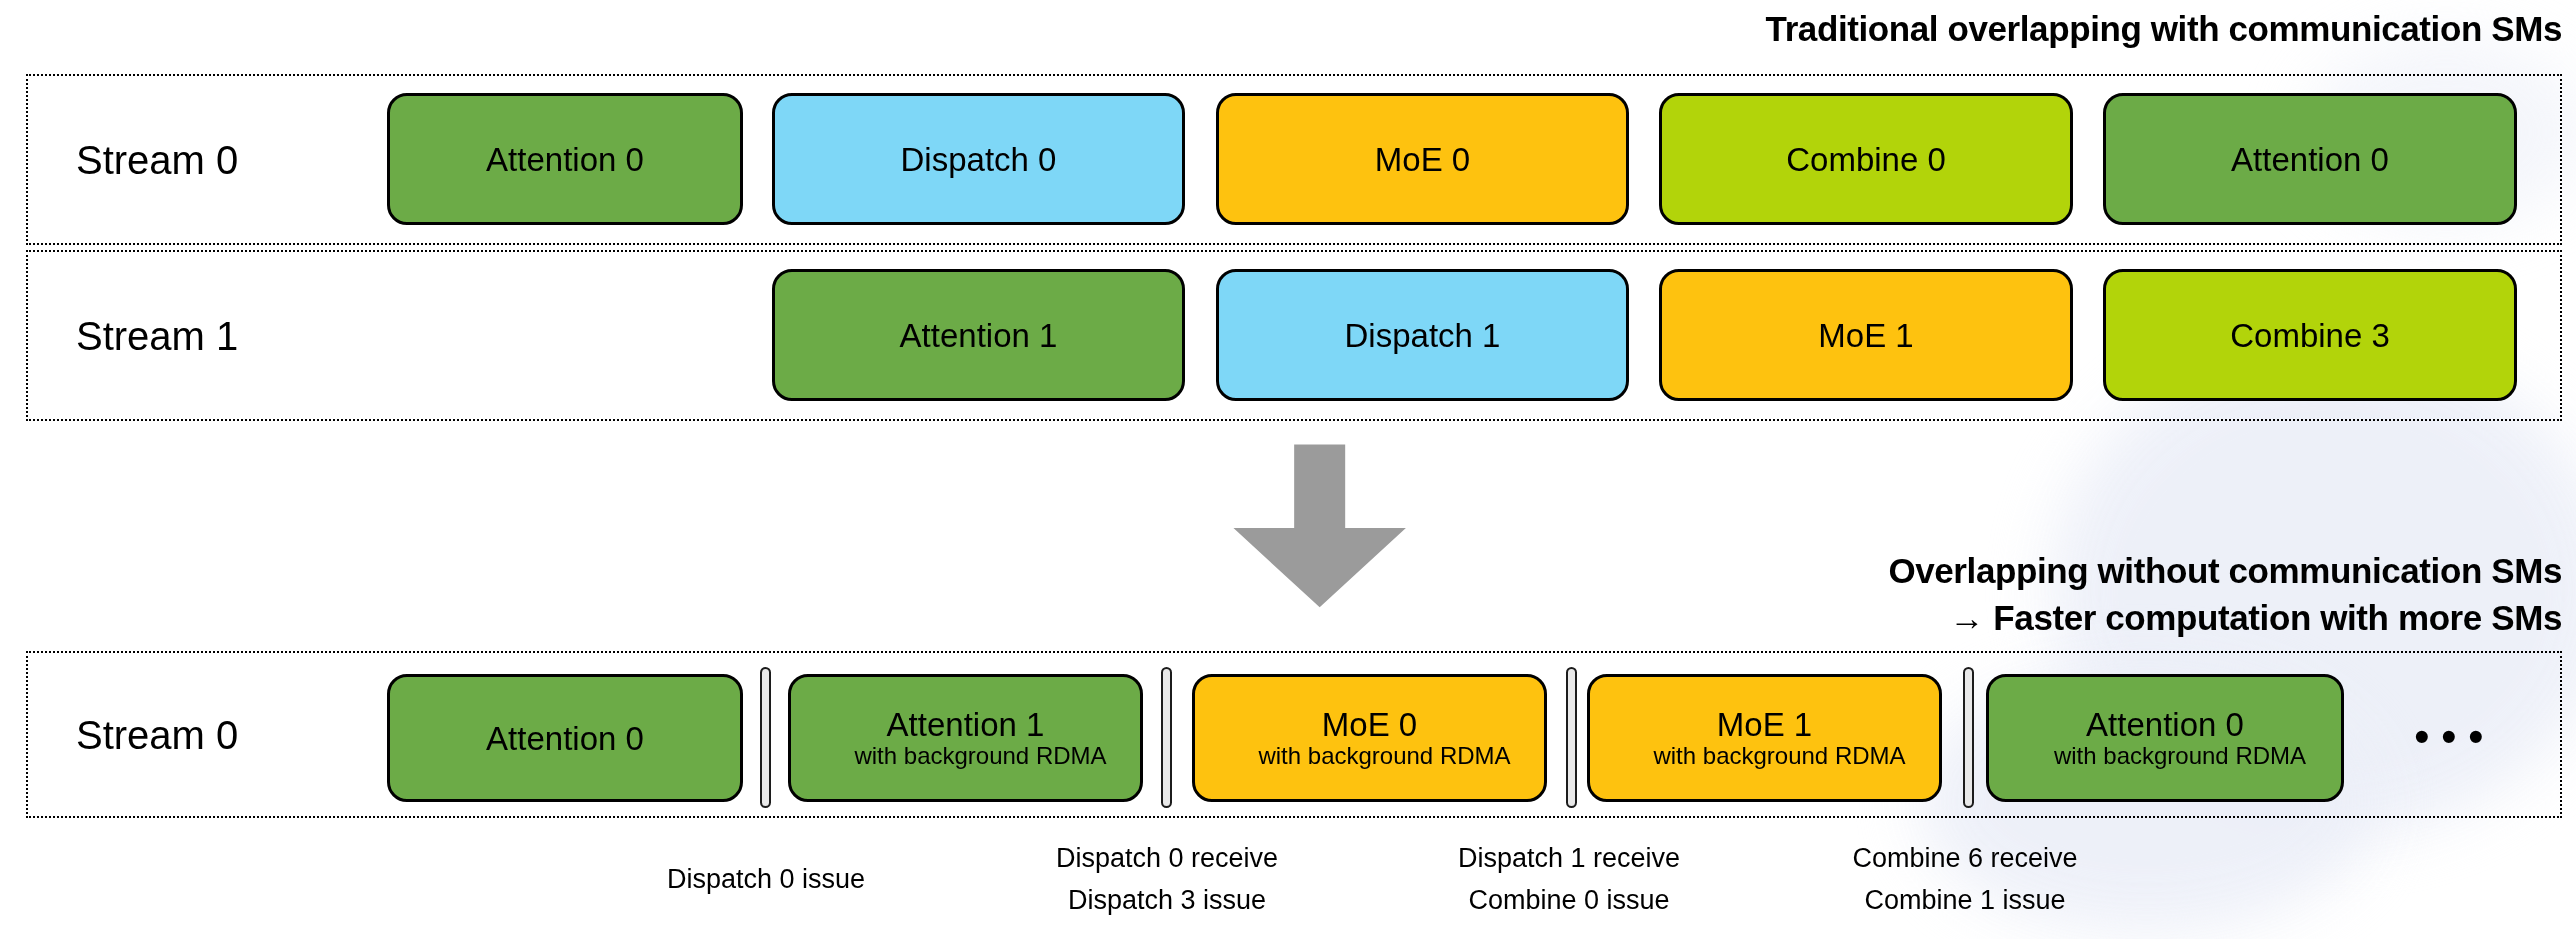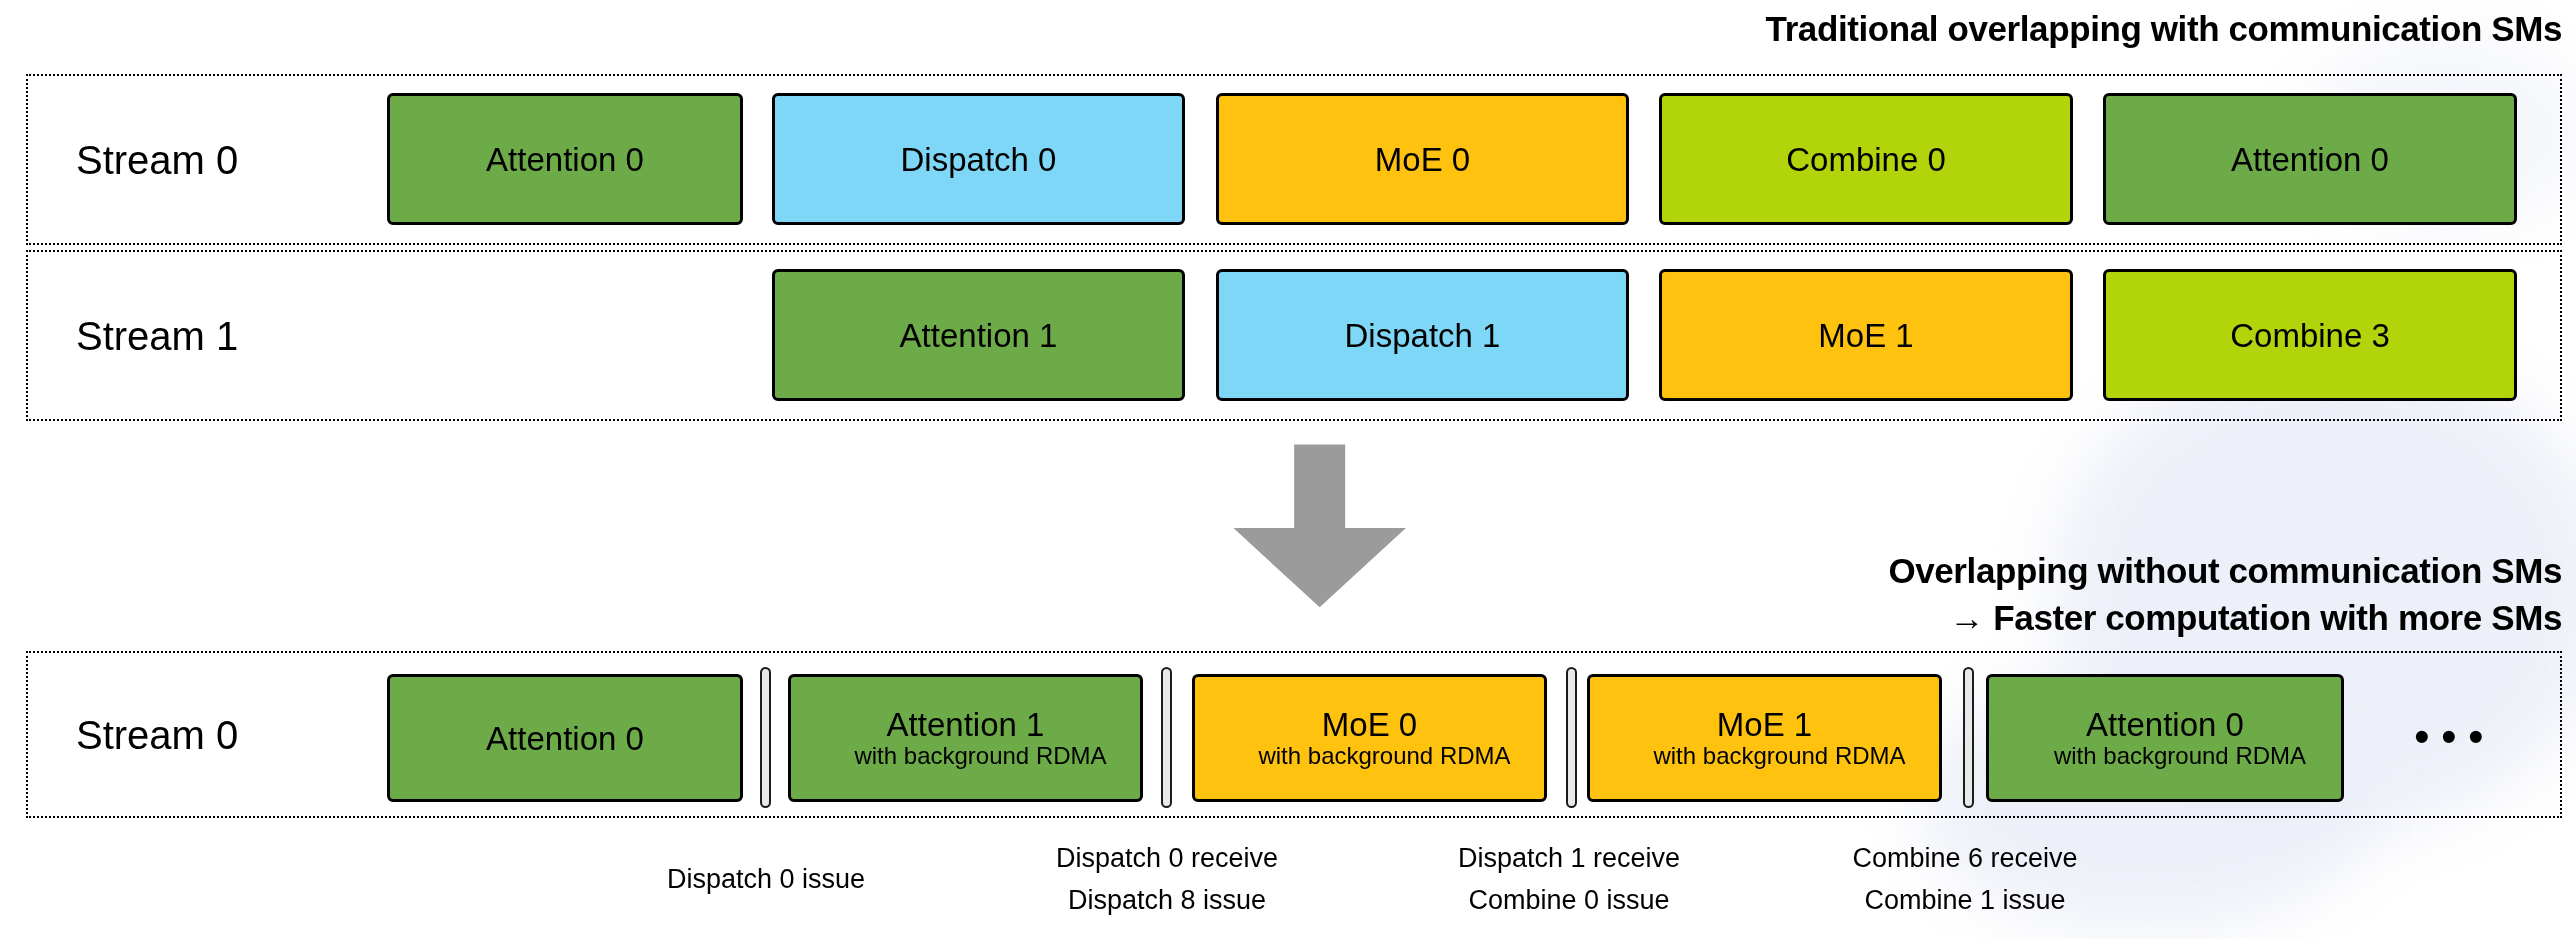--- a/index.html
+++ b/index.html
@@ -21,21 +21,21 @@
   .lane {
     position:absolute; left:26px; width:2536px; box-sizing:border-box;
     border:2.6px dotted #000;
   }
   .lane-label {
     position:absolute; left:48px; top:50%; transform:translateY(-50%);
     font-size:40px; white-space:nowrap;
   }
   .box {
     position:absolute; box-sizing:border-box; border:3.5px solid #000;
-    border-radius:6px; display:flex; flex-direction:column; gap:1.8px;
+    border-radius:20px; display:flex; flex-direction:column; gap:1.8px;
     justify-content:center; text-align:center;
   }
   .box-label { font-size:33px; line-height:35px; white-space:nowrap; }
   .box-sub   { font-size:24px; line-height:26px; white-space:nowrap;margin-left:30px; }
   .sep {
     position:absolute; box-sizing:border-box; width:11.4px;
     background:#E9E9E9; border:2.6px solid #1c1c1c; border-radius:6.2px;
   }
   .annotation {
     position:absolute; transform:translateX(-50%); text-align:center;
@@ -77,21 +77,21 @@
     <span class="lane-label">Stream 0</span>
   </div>
   <div class="ellipsis" style="left:2455px; top:737px;">•••</div>
 
   <div id="annotations">
       <div class="annotation" style="left: 766px; top: 858px;">
         <div>Dispatch 0 issue</div>
       </div>
       <div class="annotation" style="left: 1167px; top: 837px;">
         <div>Dispatch 0 receive</div>
-        <div>Dispatch 8 issue</div>
+        <div>Dispatch 3 issue</div>
       </div>
       <div class="annotation" style="left: 1569px; top: 837px;">
         <div>Dispatch 1 receive</div>
         <div>Combine 0 issue</div>
       </div>
       <div class="annotation" style="left: 1965px; top: 837px;">
         <div>Combine 6 receive</div>
         <div>Combine 1 issue</div>
       </div>
     </div>

